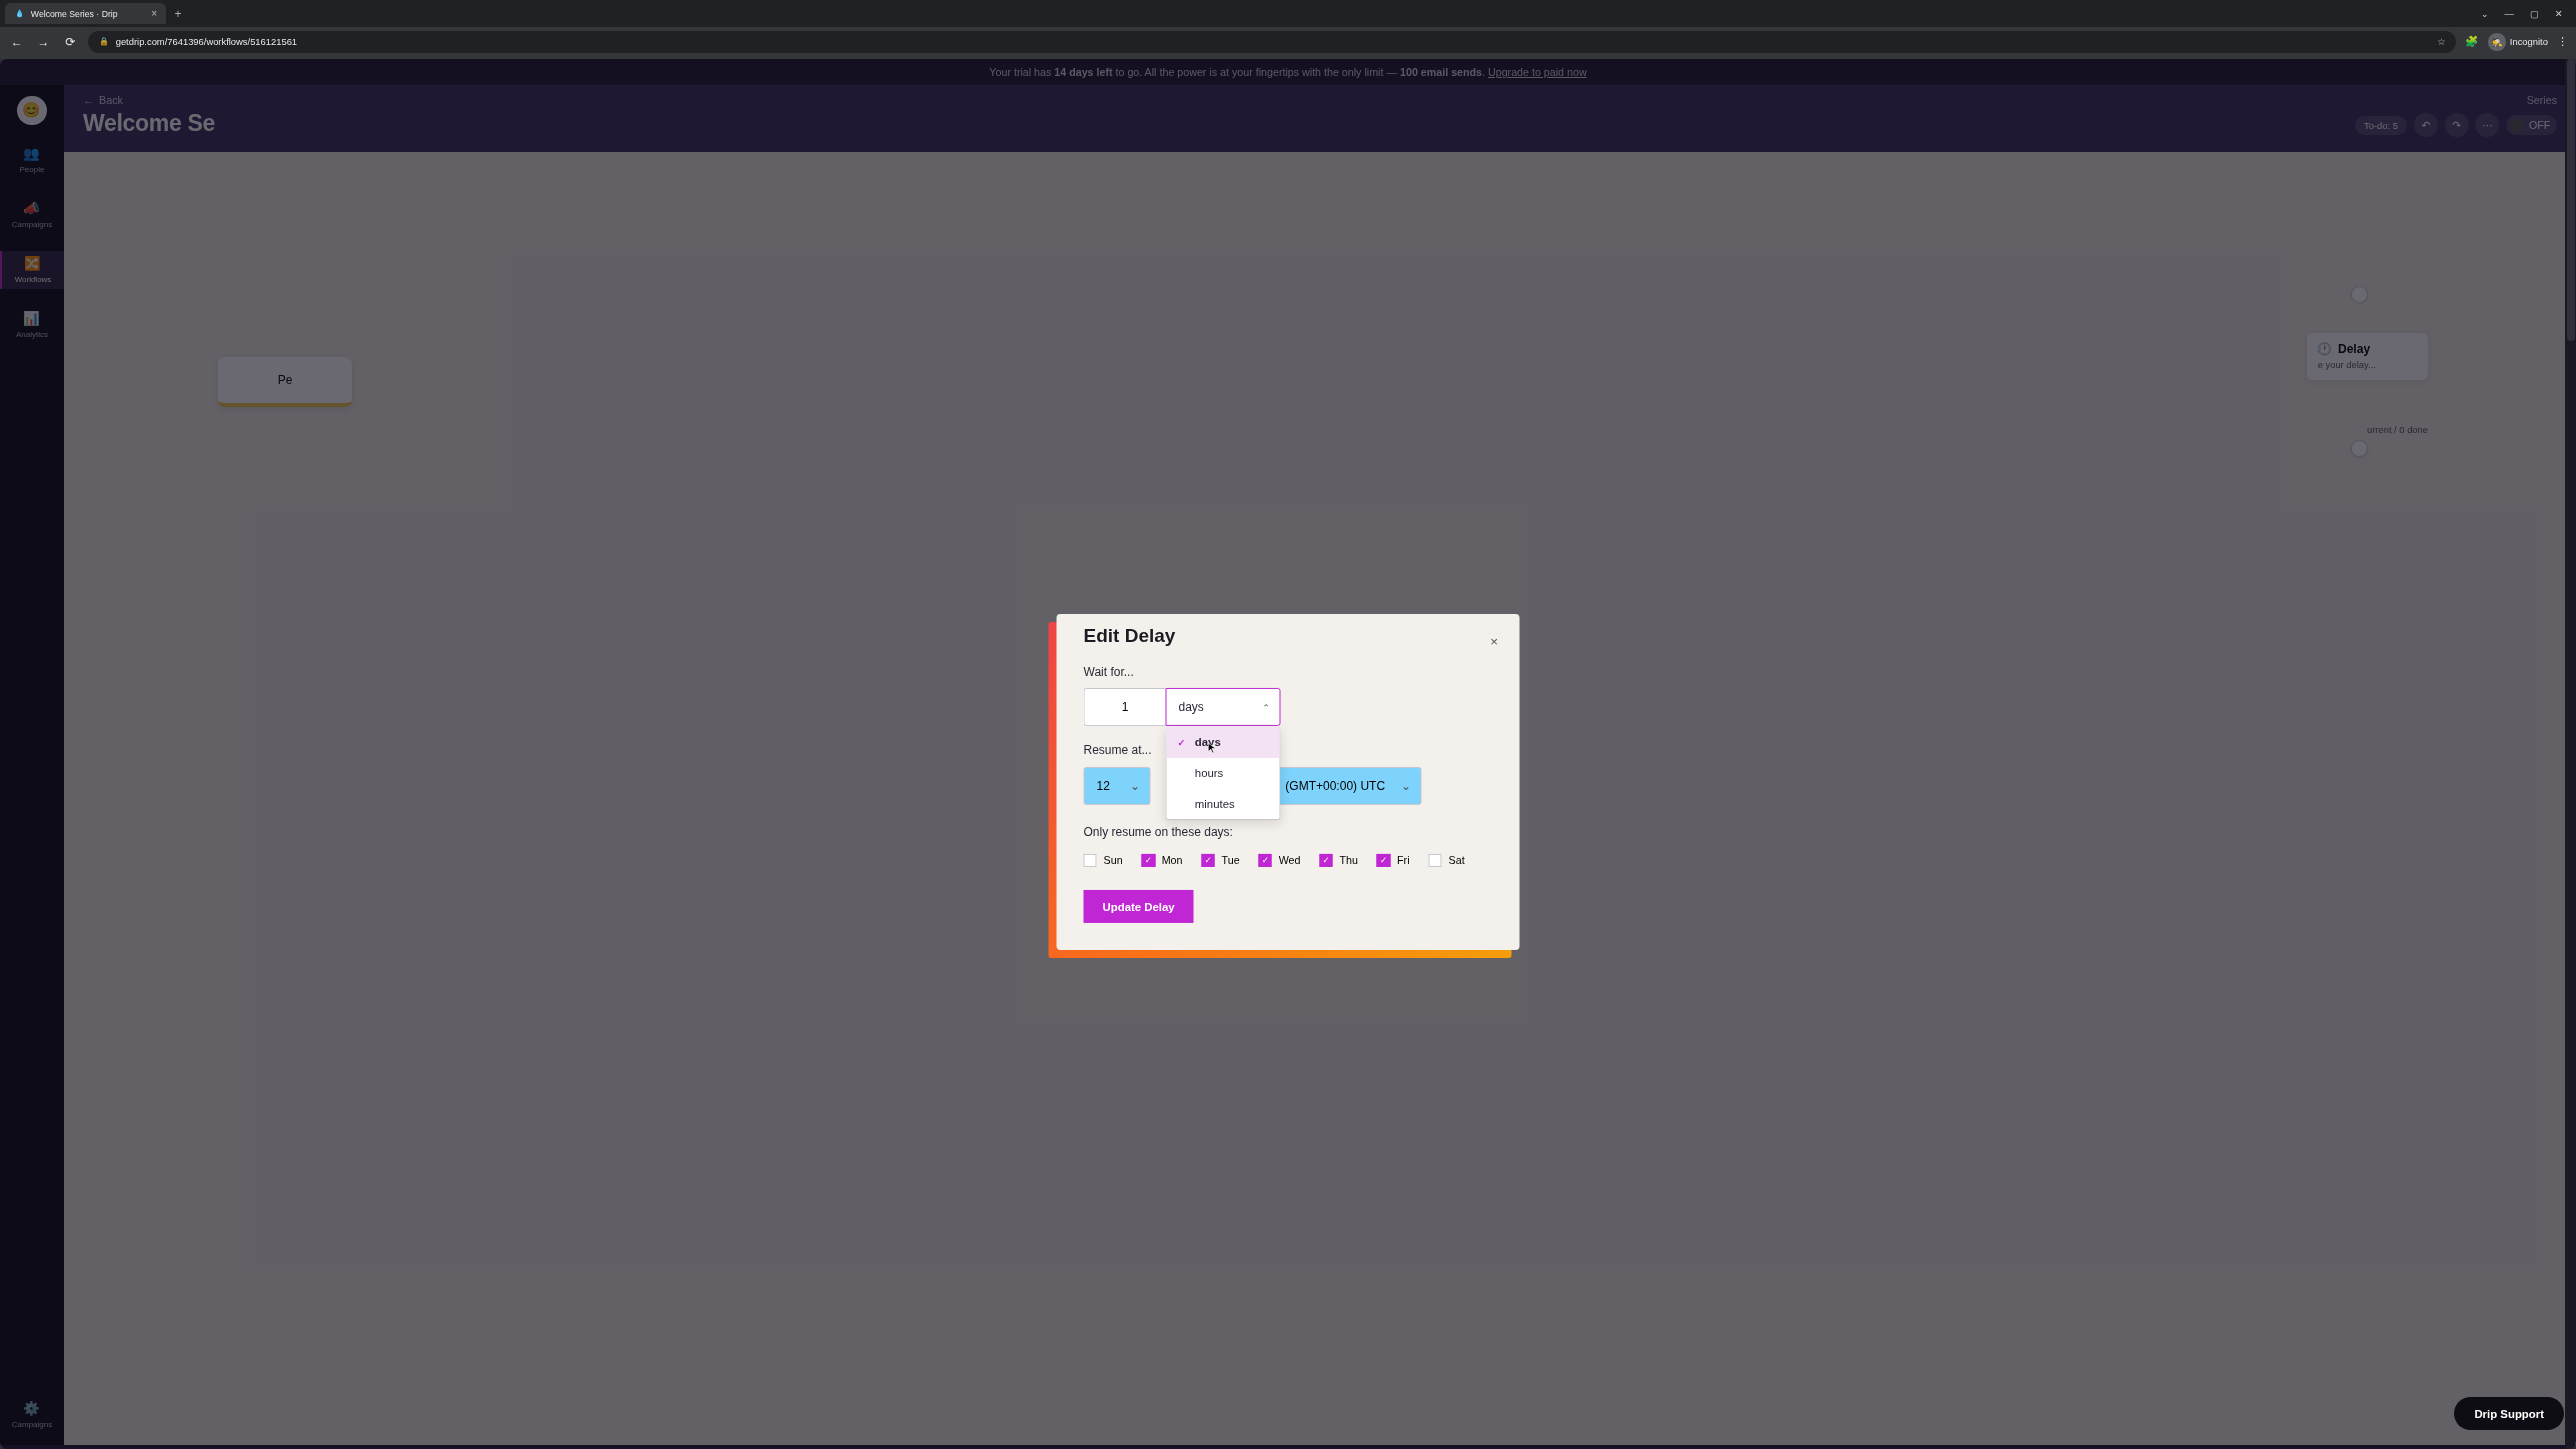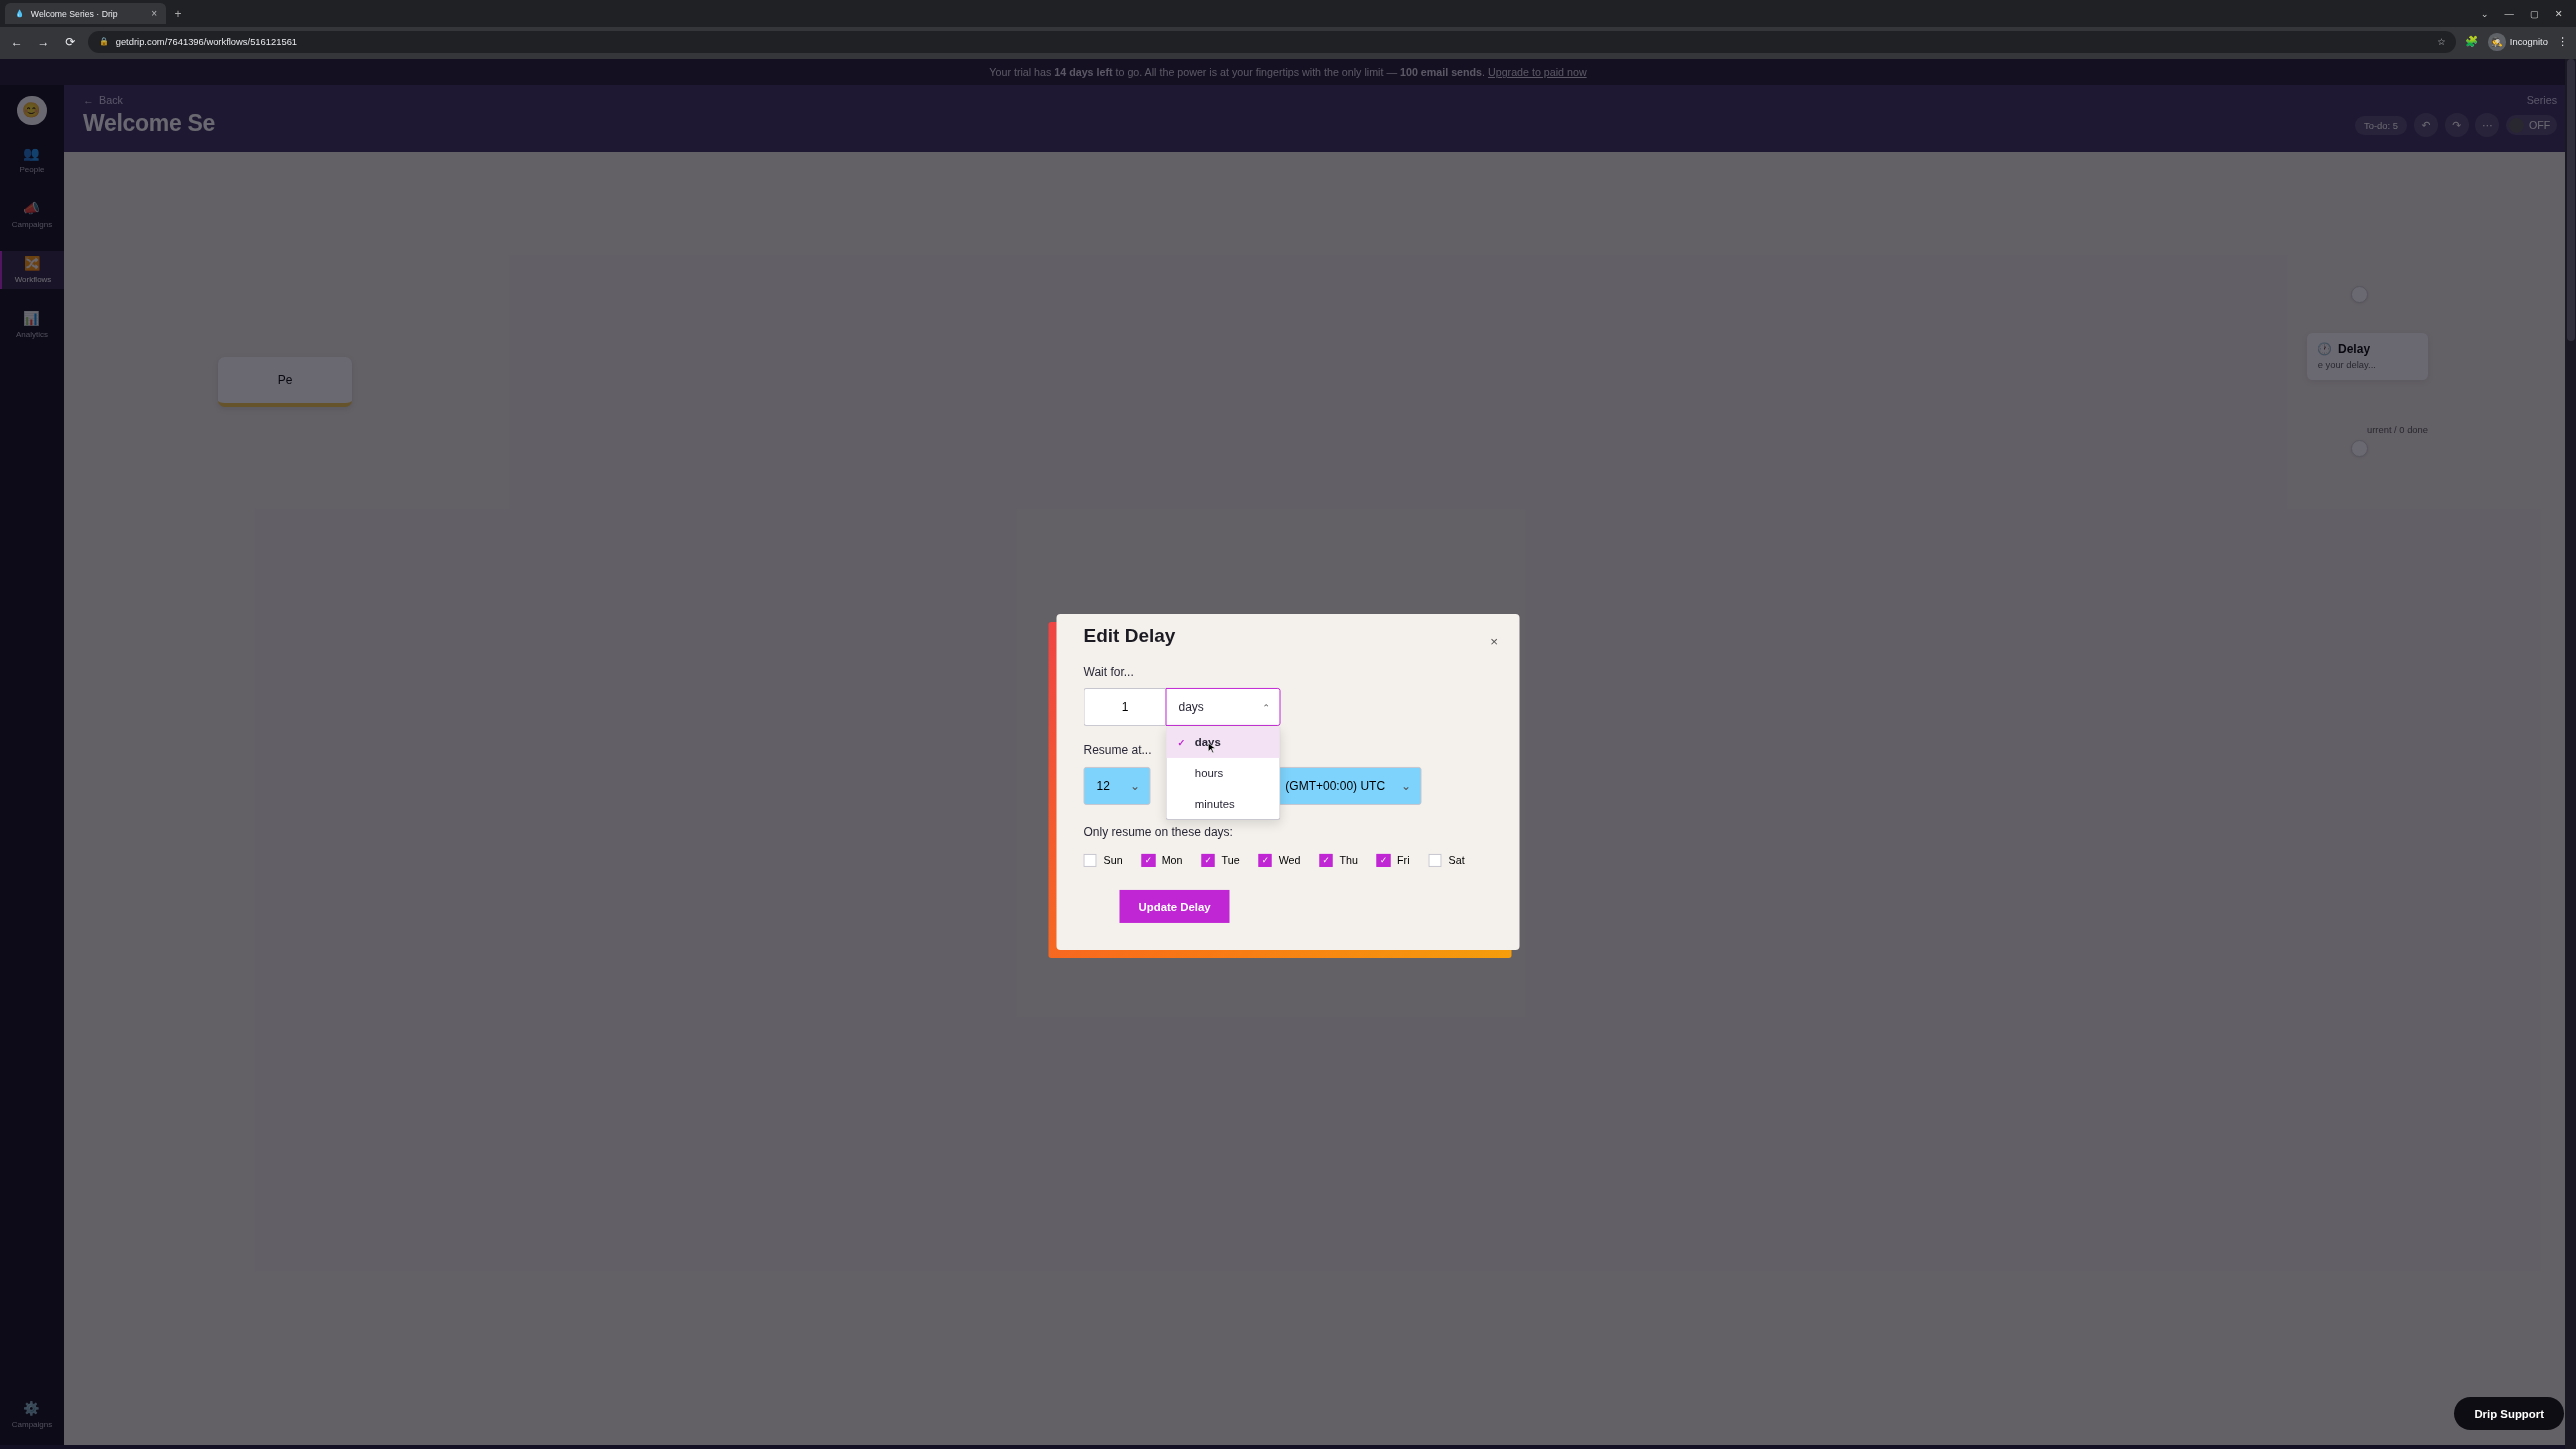--- a/index.html
+++ b/index.html
@@ -15,21 +15,21 @@
   .win-controls { margin-left:auto; display:flex; gap:16px; color:#ccc; font-size:9.4px; align-items:center; padding-right:8px;}
   .toolbar { display:flex; align-items:center; gap:9.4px; padding: 4px 8px 6.7px; background:#35363a;}
   .nav-btn { width:17.4px; text-align:center; color:#e8eaed; font-size:12px;}
   .omnibox { flex:1; background:#202124; border-radius:13.4px; padding:5.4px 10.7px; display:flex; align-items:center; gap:6.7px; color:#e8eaed; font-size:9.4px;}
   .omnibox .lock{font-size:8px;opacity:.8;}
   .toolbar-right { display:flex; align-items:center; gap:9.4px; color:#e8eaed; font-size:10.7px;}
   .incognito-badge { display:flex; align-items:center; gap:4px; font-size:9.4px;}
   .incognito-avatar{width:17.4px;height:17.4px;border-radius:50%;background:#5f6368;display:flex;align-items:center;justify-content:center;font-size:9.4px;}
 
   
-  .app-viewport { position: relative; height: calc(100% - 59px); background:#1f1a35; overflow:hidden;}
+  .app-viewport { position: relative; height: calc(100% - 59px); background:#1f1a35; overflow:hidden;border-radius:8px;}
   .trial-banner{ background:#1e1833; text-align:center; font-size:10.7px; padding:6.7px 0; color:#d7d3e0;}
   .trial-banner .strong{font-weight:700;}
   .trial-banner a{color:#d7d3e0; text-decoration:underline;}
   .app-body{ display:flex; height:calc(100% - 29.5px);}
   .sidebar{ width:64px; background:#0f0d1a; display:flex; flex-direction:column; align-items:center; padding:10.7px 0; gap:16px;}
   .sidebar-logo{ width:29.5px; height:29.5px; border-radius:50%; background:#fff; display:flex;align-items:center;justify-content:center; font-size:14.8px;}
   .sidebar-item{ display:flex; flex-direction:column; align-items:center; gap:4px; color:#b9b8c7; font-size:8px; width:100%; padding:5.4px 0; cursor:pointer;}
   .sidebar-item.active{ background:#2a2440; color:#fff; border-left:2px solid #c026d3; }
   .sidebar-item .ico{ font-size:13.4px;}
   .sidebar-bottom{margin-top:auto;}
@@ -79,21 +79,21 @@
   .dd-item.selected{ background:#f3e2f4; font-weight:800;}
   .dd-item.selected::before{ content:"✓"; position:absolute; left:10.7px; color:#c026d3; font-size:9.4px; top:10px;}
   .cursor{ position:absolute; width:12px; height:12px; pointer-events:none;}
   .resume-row{ display:flex; gap:9.4px;}
   .resume-row .plain-select{ flex:0 0 auto;}
   .tz{ min-width:149px;}
   .days-row{ display:flex; gap:19px; margin-top:14.8px; flex-wrap:wrap;}
   .day{ display:flex; align-items:center; gap:6.7px; font-size:10.7px;}
   .cb{ width:13.4px; height:13.4px; border:1.3px solid #c7c5ce; background:#fff; display:flex;align-items:center;justify-content:center; font-size:8.7px;}
   .cb.checked{ background:#c026d3; border-color:#c026d3; color:#fff;}
-  .primary-btn{ margin-top:23px; background:#c026d3; color:#fff; font-size:11.4px; font-weight:600; padding:10.7px 19px; border:none; cursor:pointer;margin-left:36px;}
+  .primary-btn{ margin-top:23px; background:#c026d3; color:#fff; font-size:11.4px; font-weight:600; padding:10.7px 19px; border:none; cursor:pointer;}
   .vscroll{position:absolute;right:0;top:0;bottom:0;width:10.7px;background:#2e2e36;}
   .vscroll .thumb{position:absolute;left:1.3px;right:1.3px;top:0;height:282px;background:#6b6b76;border-radius:4px;}
 </style>
 </head>
 <body>
 
 <div class="browser-chrome">
   <div class="tab-strip">
     <div class="tab">
       <span class="tab-favicon">💧</span>

